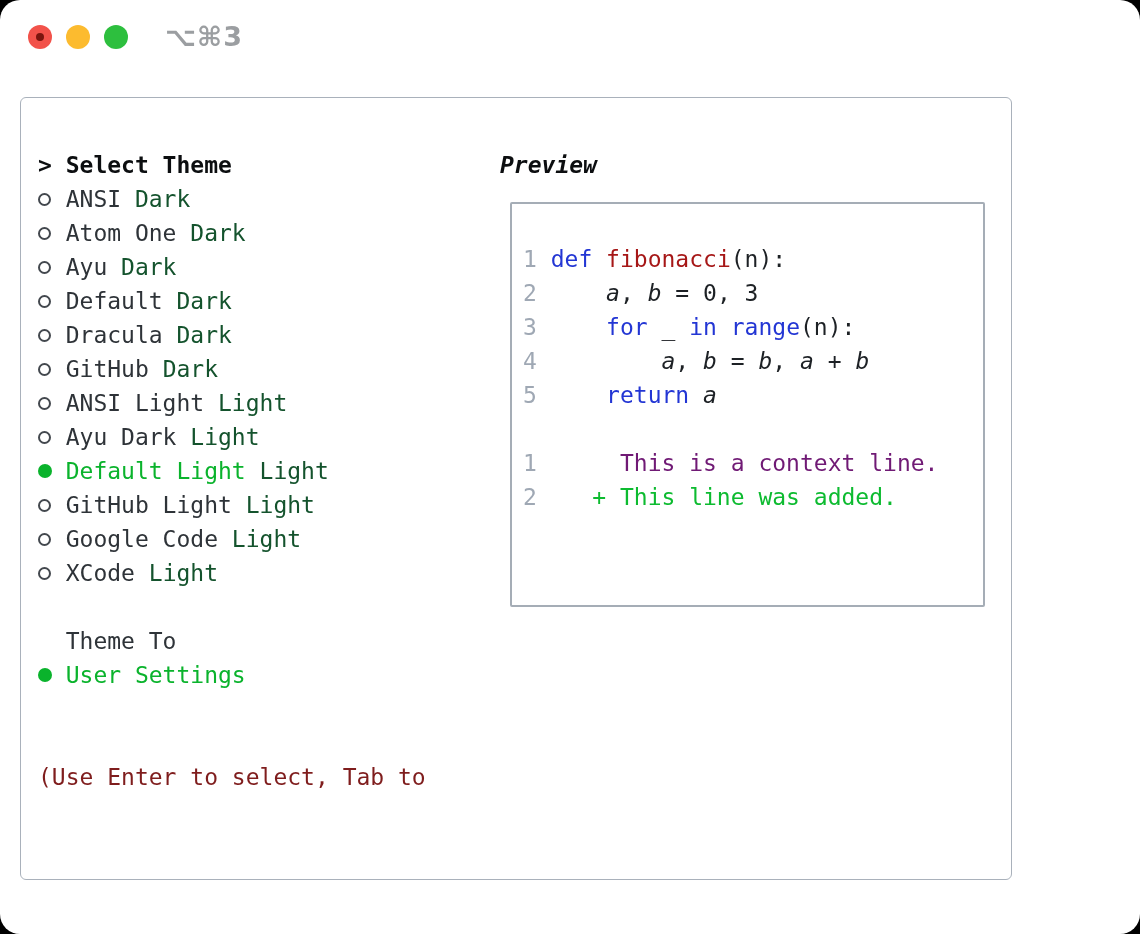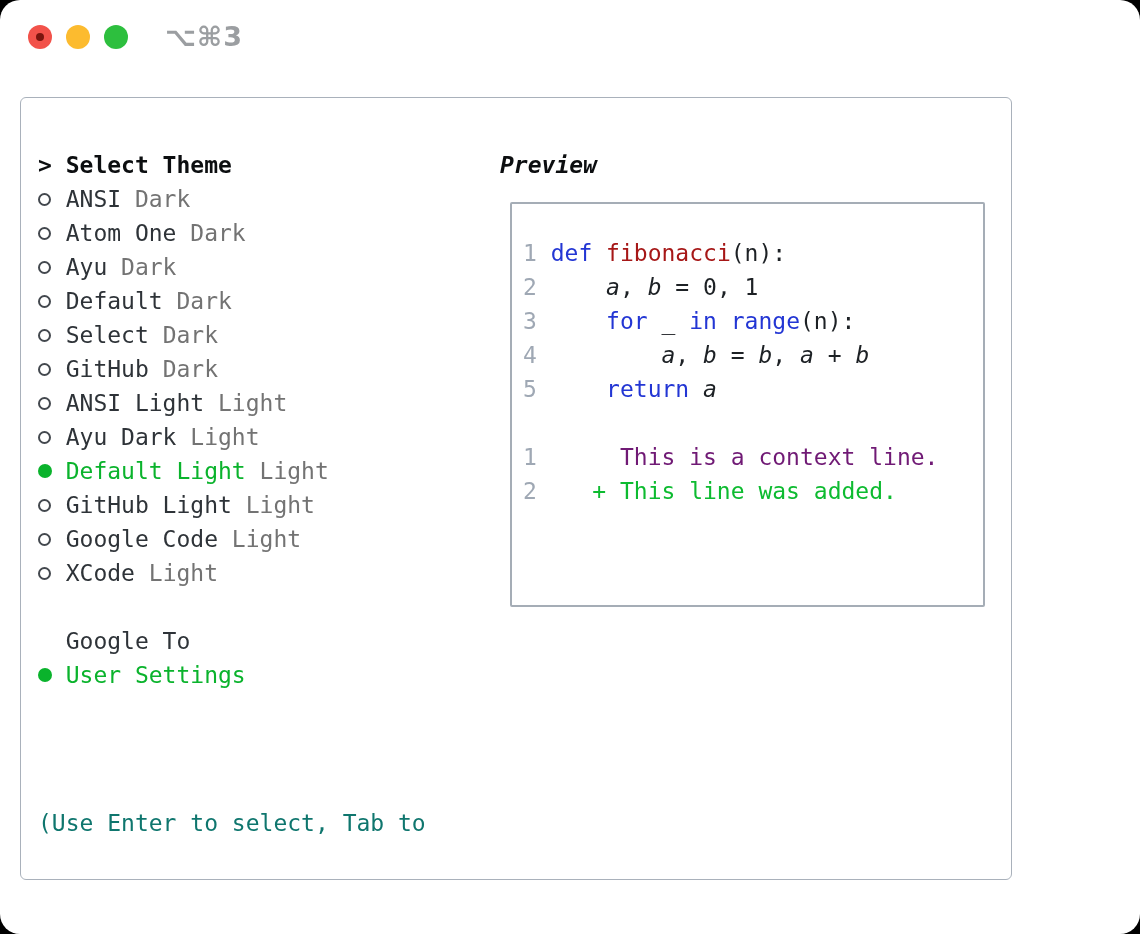--- a/index.html
+++ b/index.html
@@ -23,29 +23,29 @@
 
   .rows{position:absolute;left:38px;}
   .row{display:flex;height:34px;align-items:center;white-space:pre;}
   .marker{display:inline-flex;width:27.7px;align-items:center;flex:none;}
   .caret{font-weight:700;color:#0c0e10;}
   .radio{width:13px;height:13px;border:2px solid #43484e;border-radius:50%;box-sizing:border-box;}
   .radio-sel{width:14px;height:14px;border:none;border-radius:50%;background:var(--green);}
   .label{color:#2e3338;text-align:center;}
   .label-sel{color:var(--green);}
   .label-bold{font-weight:700;color:#0c0e10;}
-  .suffix{color:#737373;}
-  .help{color:#0f766e;white-space:pre;height:34px;margin-top:46px;}
+  .suffix{color:#14532d;}
+  .help{color:#7f1d1d;white-space:pre;height:34px;}
 
   
   .preview-header{position:absolute;left:500px;top:148px;height:34px;line-height:34px;
                   font-weight:700;color:#0c0e10;font-style:italic;}
   .pbox{position:absolute;left:510px;top:202px;width:475px;height:405px;box-sizing:border-box;
         border:2px solid #a5adb6;border-radius:2px;background:#fff;}
-  .plines{position:absolute;left:523px;top:236px;}
+  .plines{position:absolute;left:523px;top:242px;}
   .pline{height:34px;white-space:pre;}
   .ln{color:#9fa8b4;}
   .tok-kw{color:var(--kw);}
   .tok-fn{color:var(--fn);}
   .tok-pl{color:#1d2125;}
   .tok-var{color:#1d2125;font-style:italic;}
   .tok-ctx{color:#701a75;}
   .tok-del{color:var(--del);}
   .tok-add{color:var(--add);}
 </style>
@@ -66,48 +66,48 @@
   <div class="rows mono" style="top:148px;">
     <div class="row">
       <span class="marker"><span class="caret">&gt;</span></span>
       <span class="label label-bold">Select Theme</span>
     </div>
 
   <div class="row"><span class="marker"><span class="radio"></span></span><span class="label">ANSI</span><span class="suffix"> Dark</span></div>
       <div class="row"><span class="marker"><span class="radio"></span></span><span class="label">Atom One</span><span class="suffix"> Dark</span></div>
       <div class="row"><span class="marker"><span class="radio"></span></span><span class="label">Ayu</span><span class="suffix"> Dark</span></div>
       <div class="row"><span class="marker"><span class="radio"></span></span><span class="label">Default</span><span class="suffix"> Dark</span></div>
-      <div class="row"><span class="marker"><span class="radio"></span></span><span class="label">Select</span><span class="suffix"> Dark</span></div>
+      <div class="row"><span class="marker"><span class="radio"></span></span><span class="label">Dracula</span><span class="suffix"> Dark</span></div>
       <div class="row"><span class="marker"><span class="radio"></span></span><span class="label">GitHub</span><span class="suffix"> Dark</span></div>
       <div class="row"><span class="marker"><span class="radio"></span></span><span class="label">ANSI Light</span><span class="suffix"> Light</span></div>
       <div class="row"><span class="marker"><span class="radio"></span></span><span class="label">Ayu Dark</span><span class="suffix"> Light</span></div>
       <div class="row"><span class="marker"><span class="radio-sel"></span></span><span class="label label-sel">Default Light</span><span class="suffix"> Light</span></div>
       <div class="row"><span class="marker"><span class="radio"></span></span><span class="label">GitHub Light</span><span class="suffix"> Light</span></div>
       <div class="row"><span class="marker"><span class="radio"></span></span><span class="label">Google Code</span><span class="suffix"> Light</span></div>
       <div class="row"><span class="marker"><span class="radio"></span></span><span class="label">XCode</span><span class="suffix"> Light</span></div>
     </div>
 
   <div class="rows mono" style="top:624px;">
     <div class="row">
       <span class="marker"></span>
-      <span class="label">Google To</span>
+      <span class="label">Theme To</span>
     </div>
 
   <div class="row"><span class="marker"><span class="radio-sel"></span></span><span class="label label-sel">User Settings</span></div>
     </div>
 
   <div class="rows mono" style="top:760px;">
     <div class="help">(Use Enter to select, Tab to</div>
   </div>
 
   <div class="preview-header mono">Preview</div>
   <div class="pbox"></div>
   <div class="plines mono">
       <div class="pline"><span class="ln">1 </span><span class="tok-kw">def</span><span class="tok-pl"> </span><span class="tok-fn">fibonacci</span><span class="tok-pl">(n):</span></div>
-      <div class="pline"><span class="ln">2 </span><span class="tok-pl">    </span><span class="tok-var">a</span><span class="tok-pl">, </span><span class="tok-var">b</span><span class="tok-pl"> = 0, 1</span></div>
+      <div class="pline"><span class="ln">2 </span><span class="tok-pl">    </span><span class="tok-var">a</span><span class="tok-pl">, </span><span class="tok-var">b</span><span class="tok-pl"> = 0, 3</span></div>
       <div class="pline"><span class="ln">3 </span><span class="tok-pl">    </span><span class="tok-kw">for</span><span class="tok-pl"> _ </span><span class="tok-kw">in</span><span class="tok-pl"> </span><span class="tok-kw">range</span><span class="tok-pl">(n):</span></div>
       <div class="pline"><span class="ln">4 </span><span class="tok-pl">        </span><span class="tok-var">a</span><span class="tok-pl">, </span><span class="tok-var">b</span><span class="tok-pl"> = </span><span class="tok-var">b</span><span class="tok-pl">, </span><span class="tok-var">a</span><span class="tok-pl"> + </span><span class="tok-var">b</span></div>
       <div class="pline"><span class="ln">5 </span><span class="tok-pl">    </span><span class="tok-kw">return</span><span class="tok-pl"> </span><span class="tok-var">a</span></div>
       <div class="pline"><span class="ln"></span></div>
       <div class="pline"><span class="ln">1 </span><span class="tok-ctx">     This is a context line.</span></div>
       <div class="pline"><span class="ln">2 </span><span class="tok-add">   + This line was added.</span></div>
     </div>
 
 </div>
 

